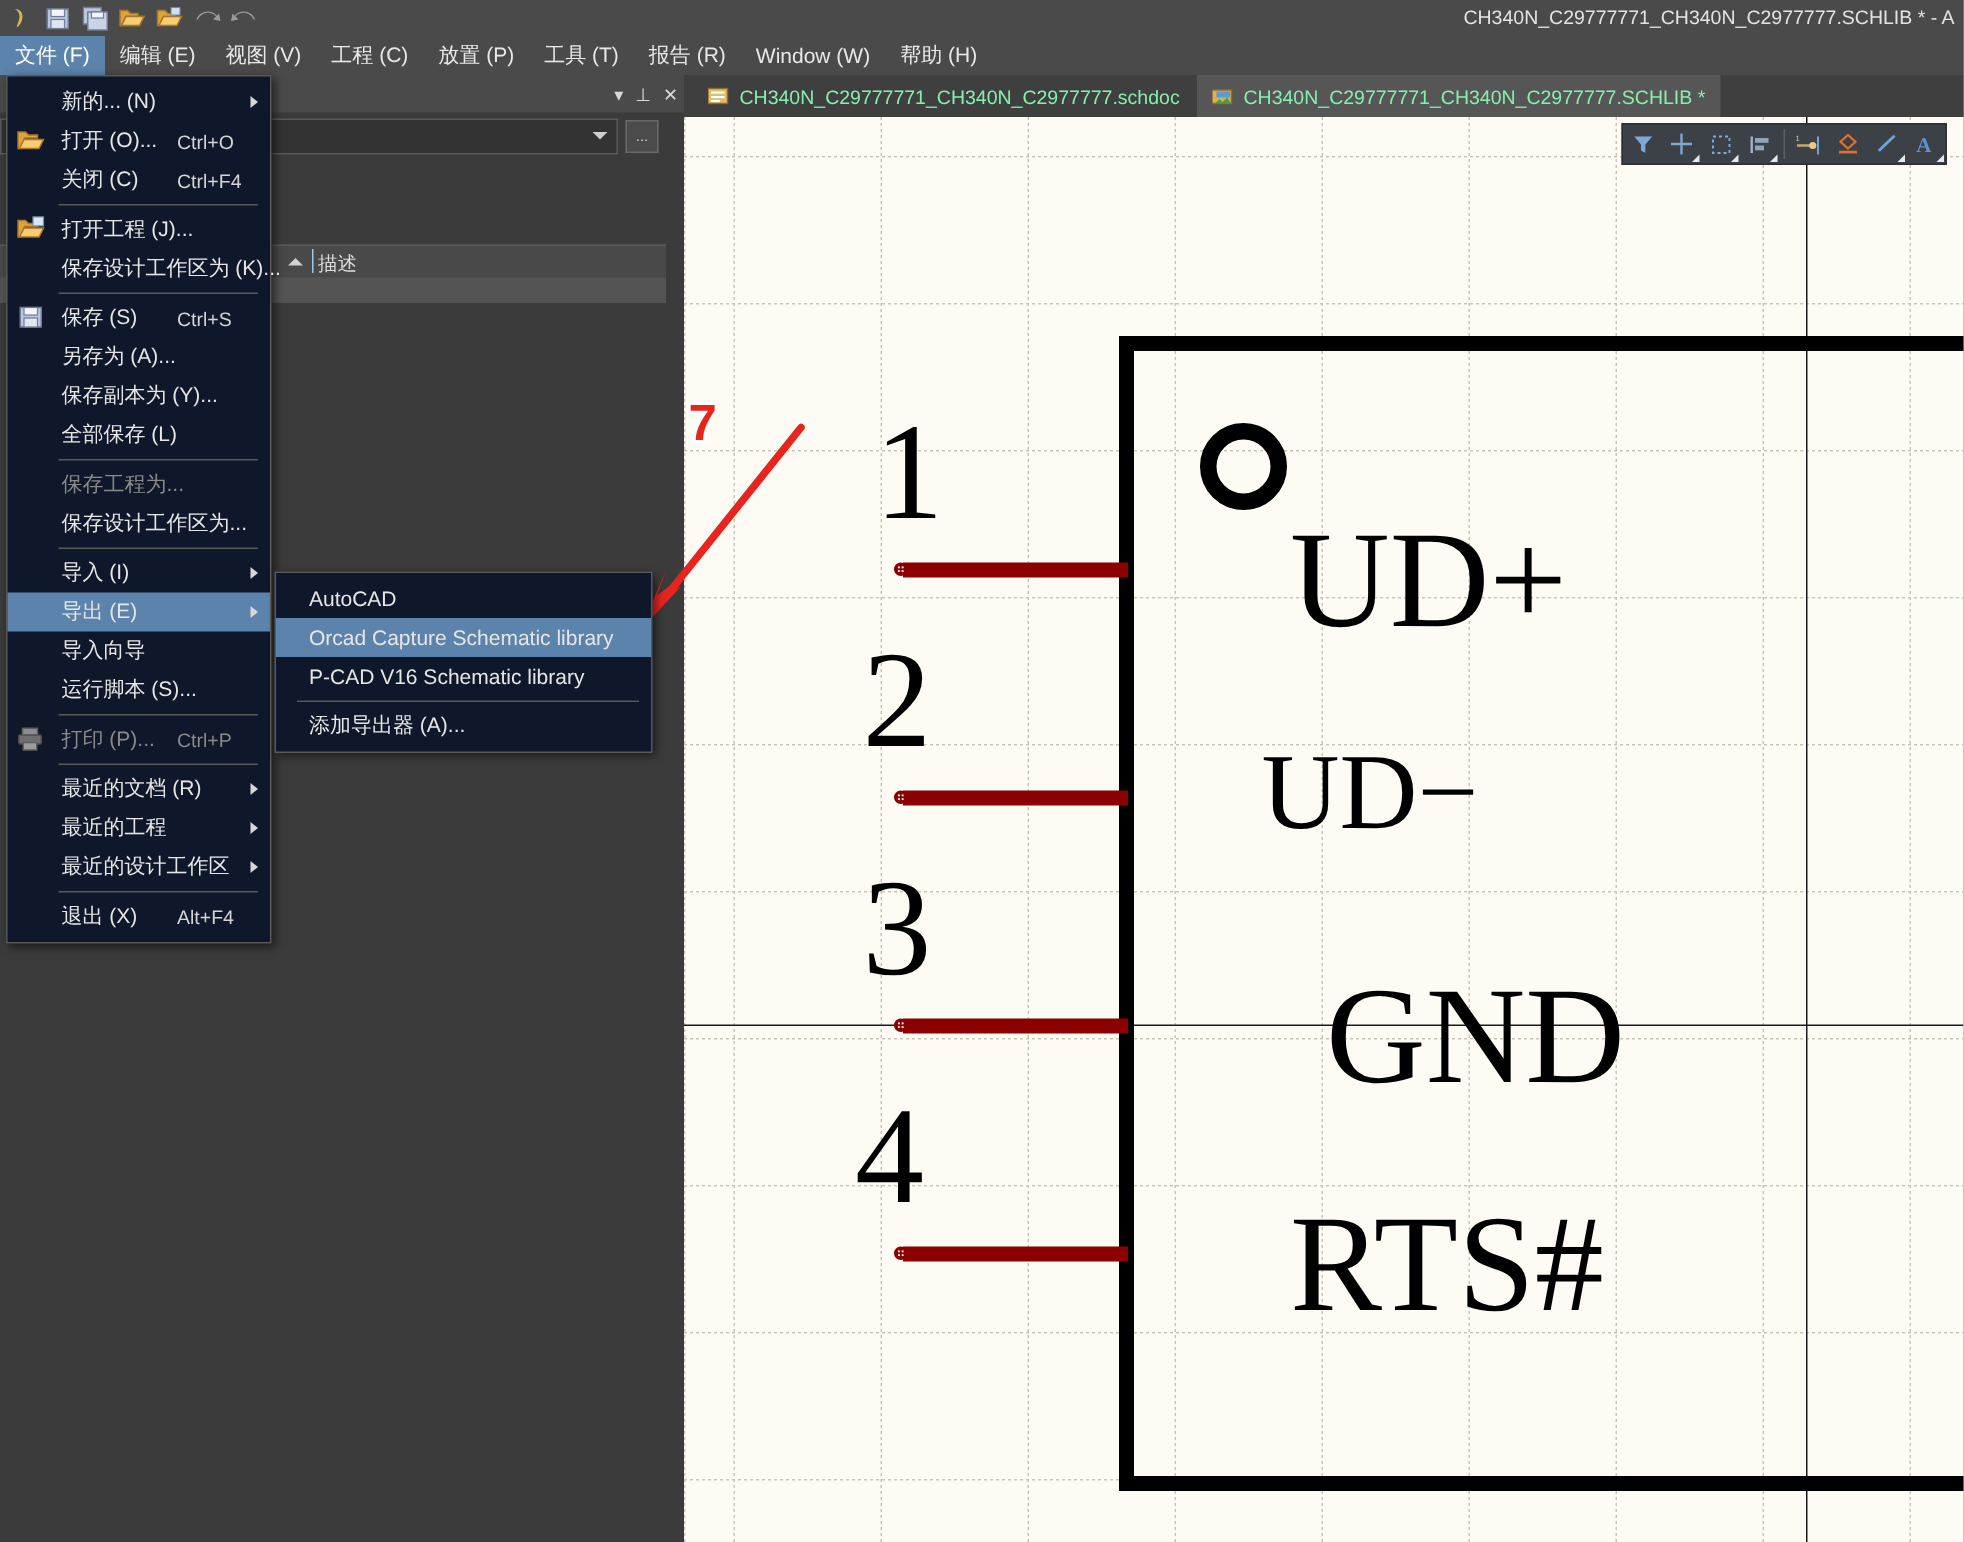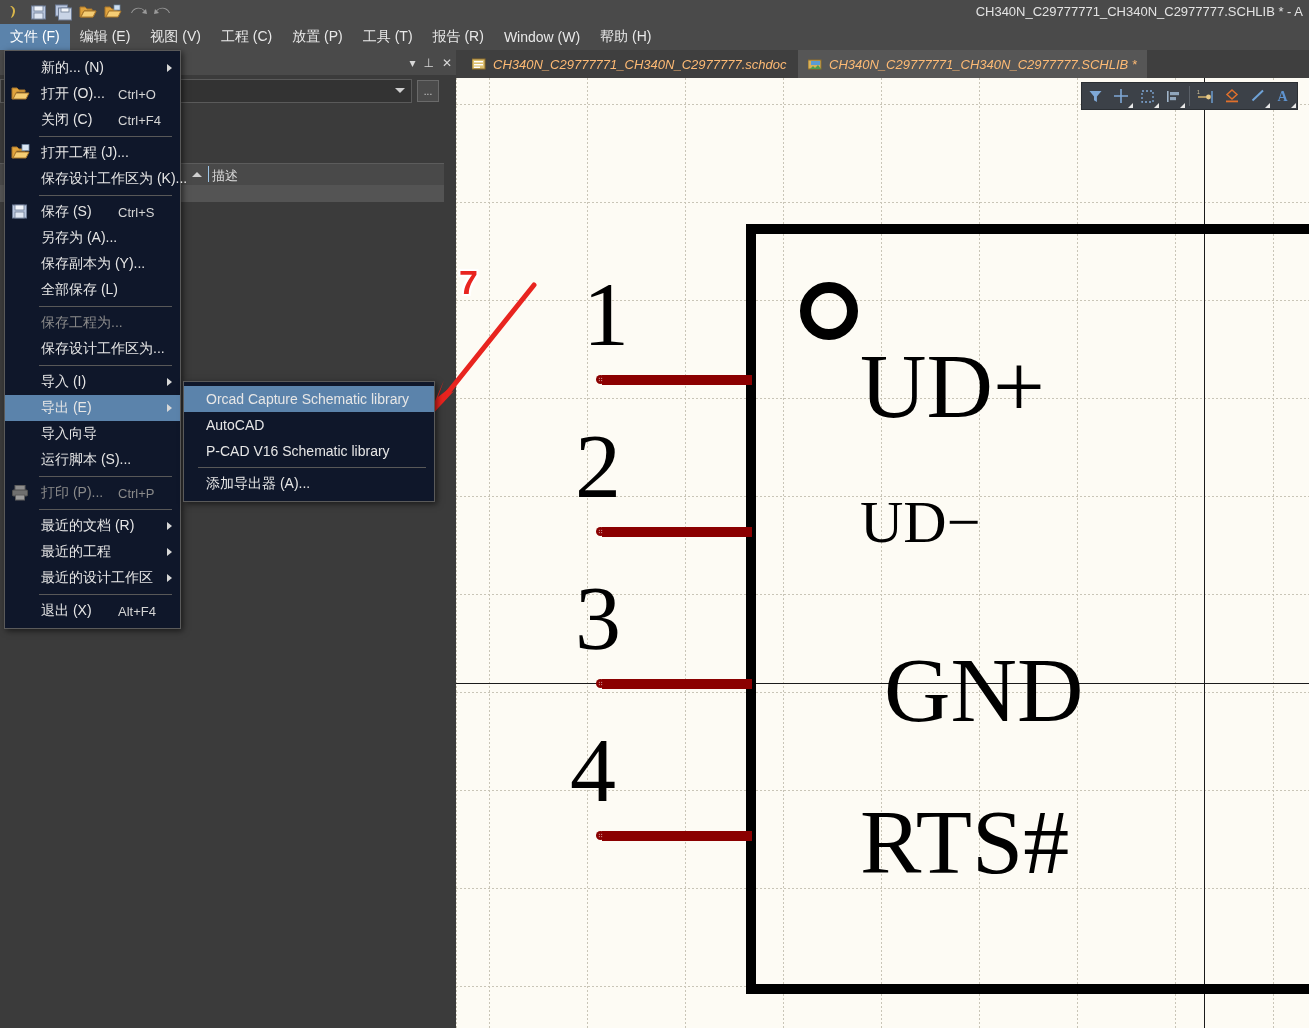--- a/index.html
+++ b/index.html
@@ -3,21 +3,21 @@
 <meta charset="utf-8">
 <style>
   html,body{margin:0;padding:0;}
   body{
     width:1309px;height:1028px;overflow:hidden;
     background:#3b3b3b;
     font-family:"Liberation Sans","DejaVu Sans",sans-serif;
     font-size:13px;color:#d6d6d6;
     -webkit-font-smoothing:antialiased;
   }
-  #app{position:relative;width:1309px;height:1028px;}
+  #app{position:relative;width:1309px;height:1028px;text-align:center;}
 
   
   .titlebar{position:absolute;left:0;top:0;width:1309px;height:24px;background:#4a4a4a;}
   .title-text{
     position:absolute;right:6px;top:4px;font-size:13px;color:#e3e3e3;
     white-space:nowrap;
   }
   
   .qat{position:absolute;left:2px;top:1px;height:22px;display:flex;align-items:center;gap:3px;}
   .qat .qicon{width:22px;height:22px;display:flex;align-items:center;justify-content:center;}
@@ -48,21 +48,21 @@
                border-top:1px solid #5c5c5c;border-bottom:1px solid #2e2e2e;}
   .grid-header .sortarrow{position:absolute;left:192px;top:8px;width:0;height:0;
      border-left:5px solid transparent;border-right:5px solid transparent;border-bottom:5px solid #d0d0d0;}
   .grid-header .hlabel{position:absolute;left:212px;top:3px;font-size:13px;color:#dcdcdc;}
   .grid-header .hcaret{position:absolute;left:208px;top:2px;width:1px;height:16px;background:#9ec6e8;}
   .grid-row{position:absolute;left:0;top:135px;width:444px;height:17px;background:#545454;}
 
   
   .tabbar{position:absolute;left:456px;top:50px;width:853px;height:28px;background:#3f3f3f;}
   .tab{position:absolute;top:0;height:28px;display:flex;align-items:center;padding:0 10px;
-       font-size:13px;color:#fdba74;white-space:nowrap;box-sizing:border-box;font-style:italic;}
+       font-size:13px;color:#86efac;white-space:nowrap;box-sizing:border-box;}
   .tab.inactive{background:#3f3f3f;}
   .tab.active{background:#565656;}
   .tab .ticon{width:15px;height:13px;margin-right:6px;position:relative;flex:none;}
 
   
   .canvas{position:absolute;left:456px;top:78px;width:853px;height:950px;background:#fdfbf4;
           overflow:hidden;}
   
   .gv{position:absolute;top:0;width:1px;height:950px;
       background-image:linear-gradient(to bottom,#c9c5b7 50%,transparent 0);
@@ -261,21 +261,21 @@
     <div>
       <div class="pin-wire" style="left:146px;top:297px;width:150px;"></div>
       <div class="pin-end" style="left:140px;top:297px;"></div>
       <div class="pin-num" style="left:127px;top:190px;font-size:92px;">1</div>
       <div class="pin-name" style="left:404px;top:262px;font-size:92px;">UD+</div>
     </div>
     <div>
       <div class="pin-wire" style="left:146px;top:449px;width:150px;"></div>
       <div class="pin-end" style="left:140px;top:449px;"></div>
       <div class="pin-num" style="left:119px;top:342px;font-size:92px;">2</div>
-      <div class="pin-name" style="left:404px;top:414px;font-size:60px;">UD−</div>
+      <div class="pin-name" style="left:385px;top:414px;font-size:72px;">UD−</div>
     </div>
     <div>
       <div class="pin-wire" style="left:146px;top:601px;width:150px;"></div>
       <div class="pin-end" style="left:140px;top:601px;"></div>
       <div class="pin-num" style="left:119px;top:494px;font-size:92px;">3</div>
       <div class="pin-name" style="left:404px;top:566px;font-size:92px;margin-left:24px;">GND</div>
     </div>
     <div>
       <div class="pin-wire" style="left:146px;top:753px;width:150px;"></div>
       <div class="pin-end" style="left:140px;top:753px;"></div>
@@ -433,25 +433,25 @@
         <span class="arrow"></span>
       </div>
       <div class="sepline"></div>
       <div class="row">
         <span class="label">退出 (X)</span>
         <span class="accel">Alt+F4</span>
       </div>
     </div>
 
   <div class="menu" id="export-submenu">
+      <div class="row">
+        <span class="label">AutoCAD</span>
+      </div>
       <div class="row sel">
         <span class="label">Orcad Capture Schematic library</span>
-      </div>
-      <div class="row">
-        <span class="label">AutoCAD</span>
       </div>
       <div class="row">
         <span class="label">P-CAD V16 Schematic library</span>
       </div>
       <div class="sepline"></div>
       <div class="row">
         <span class="label">添加导出器 (A)...</span>
       </div>
     </div>
 

